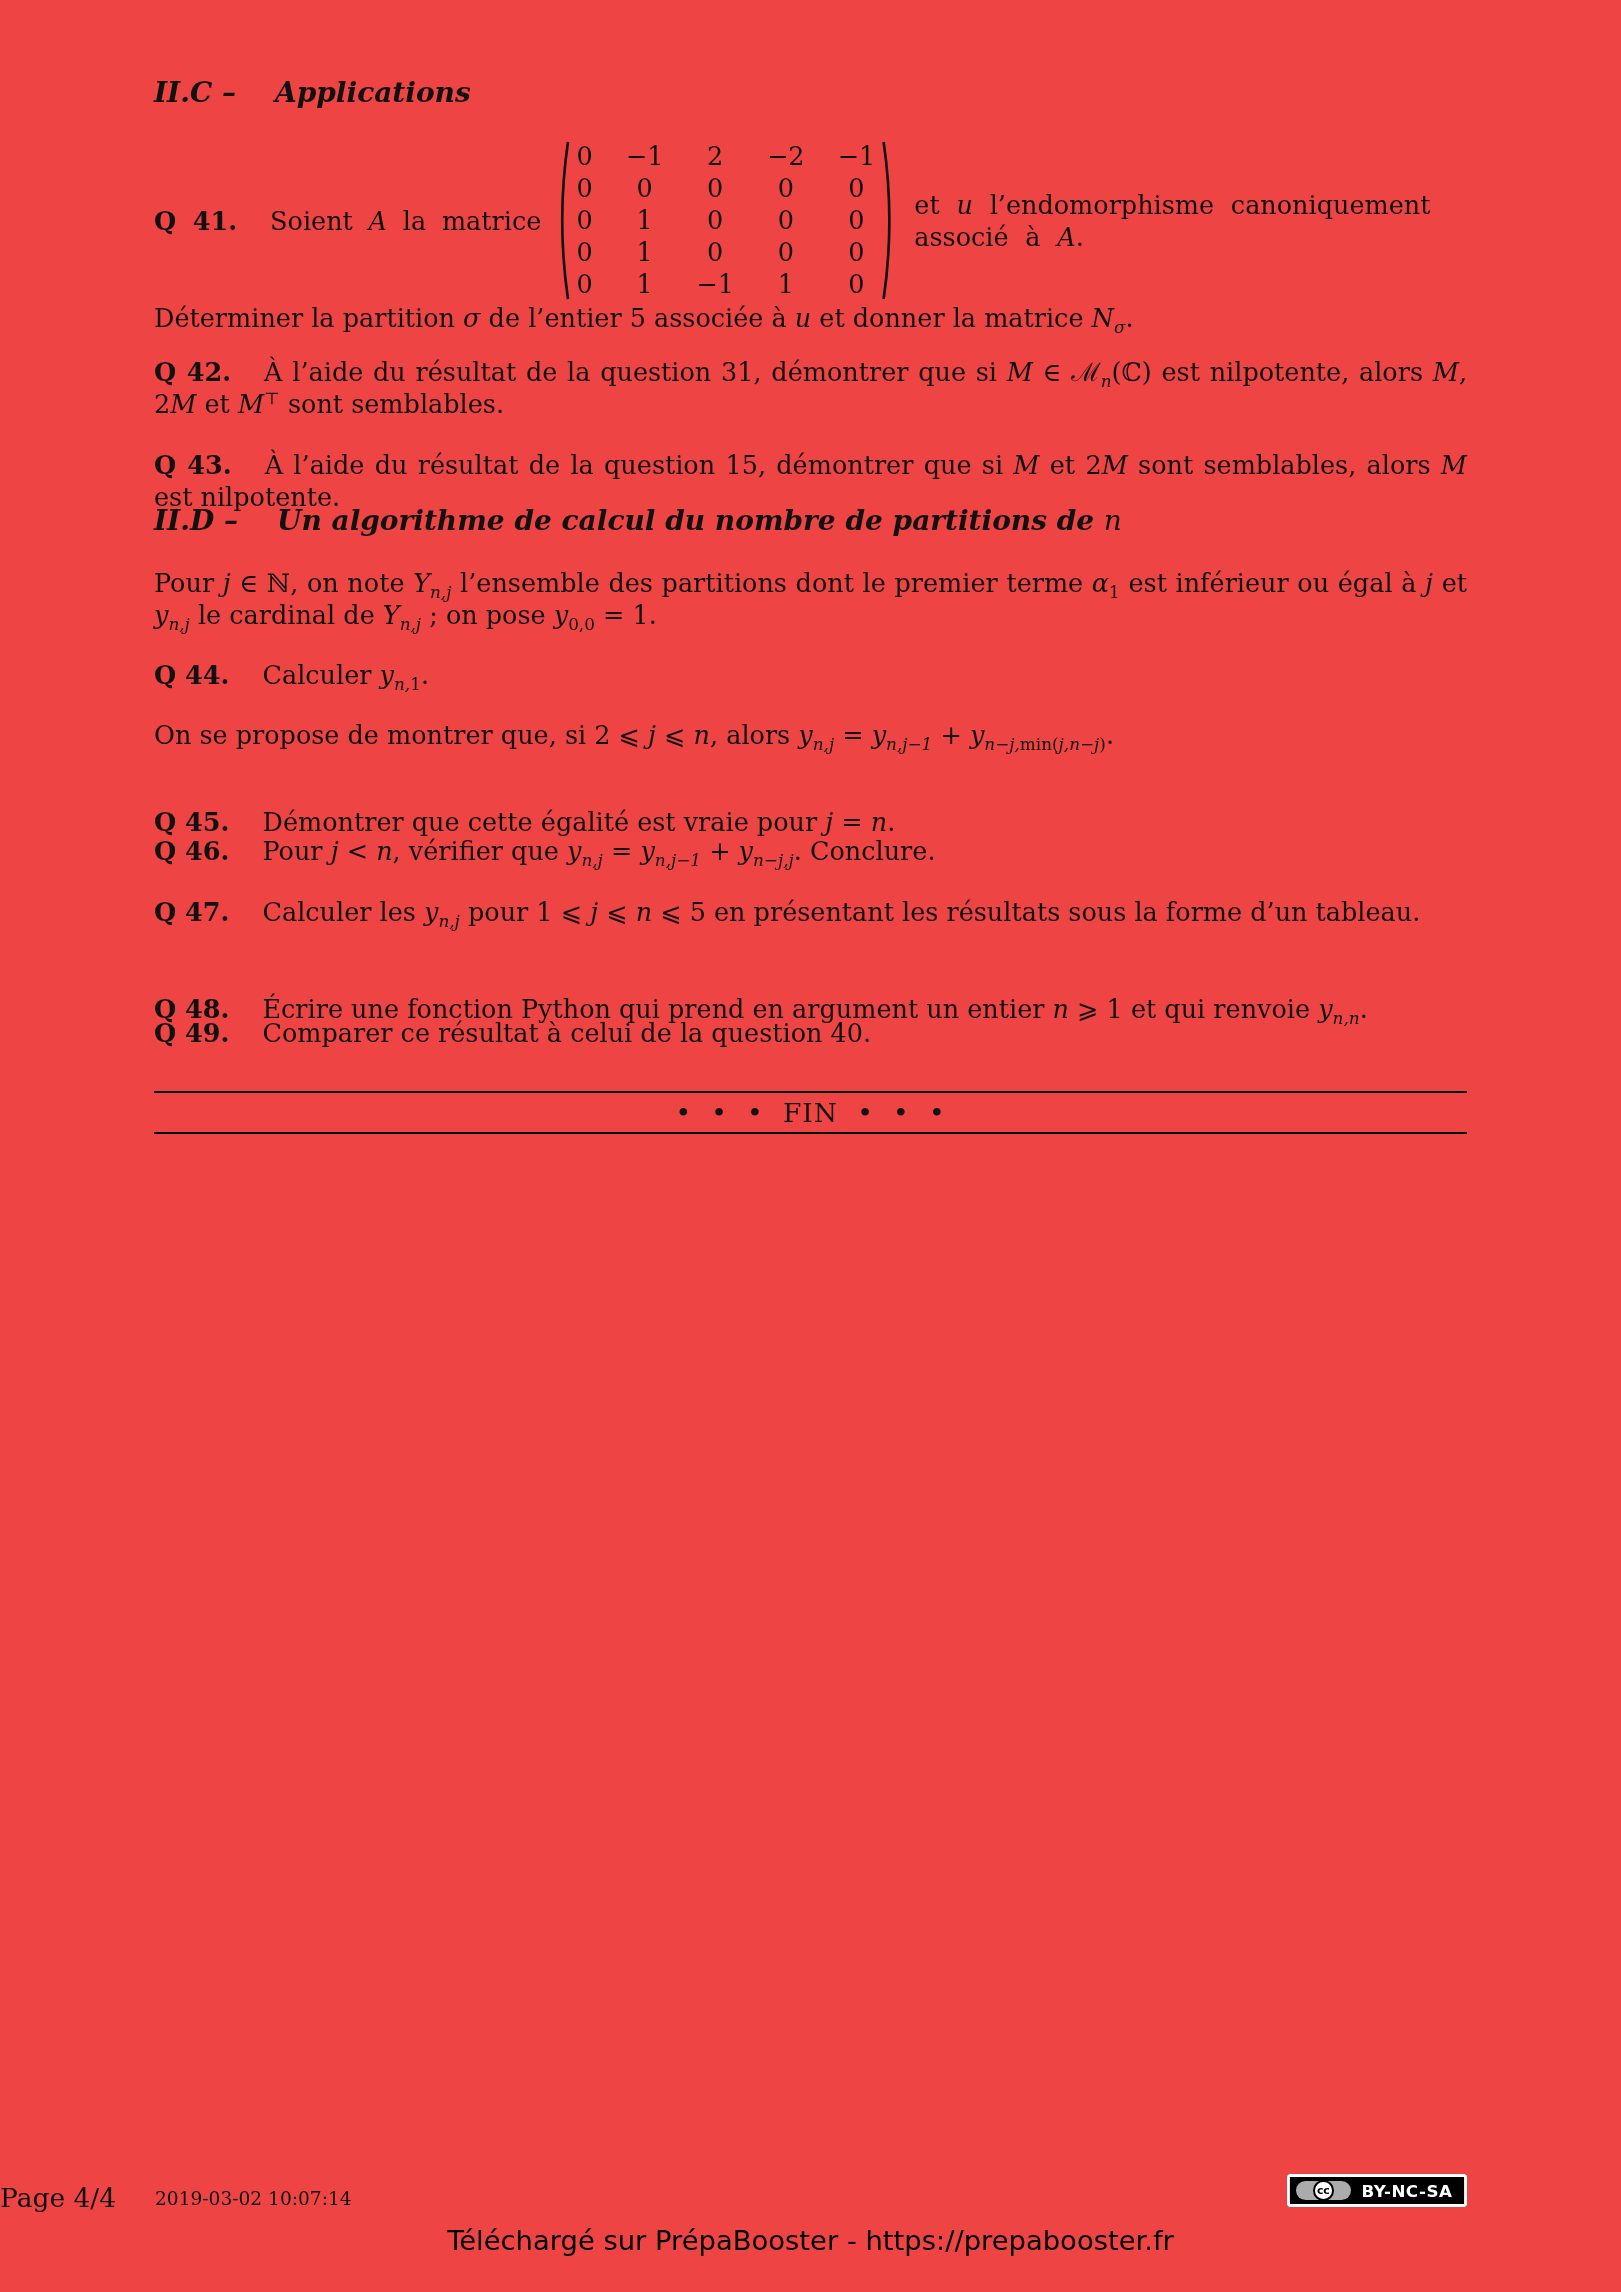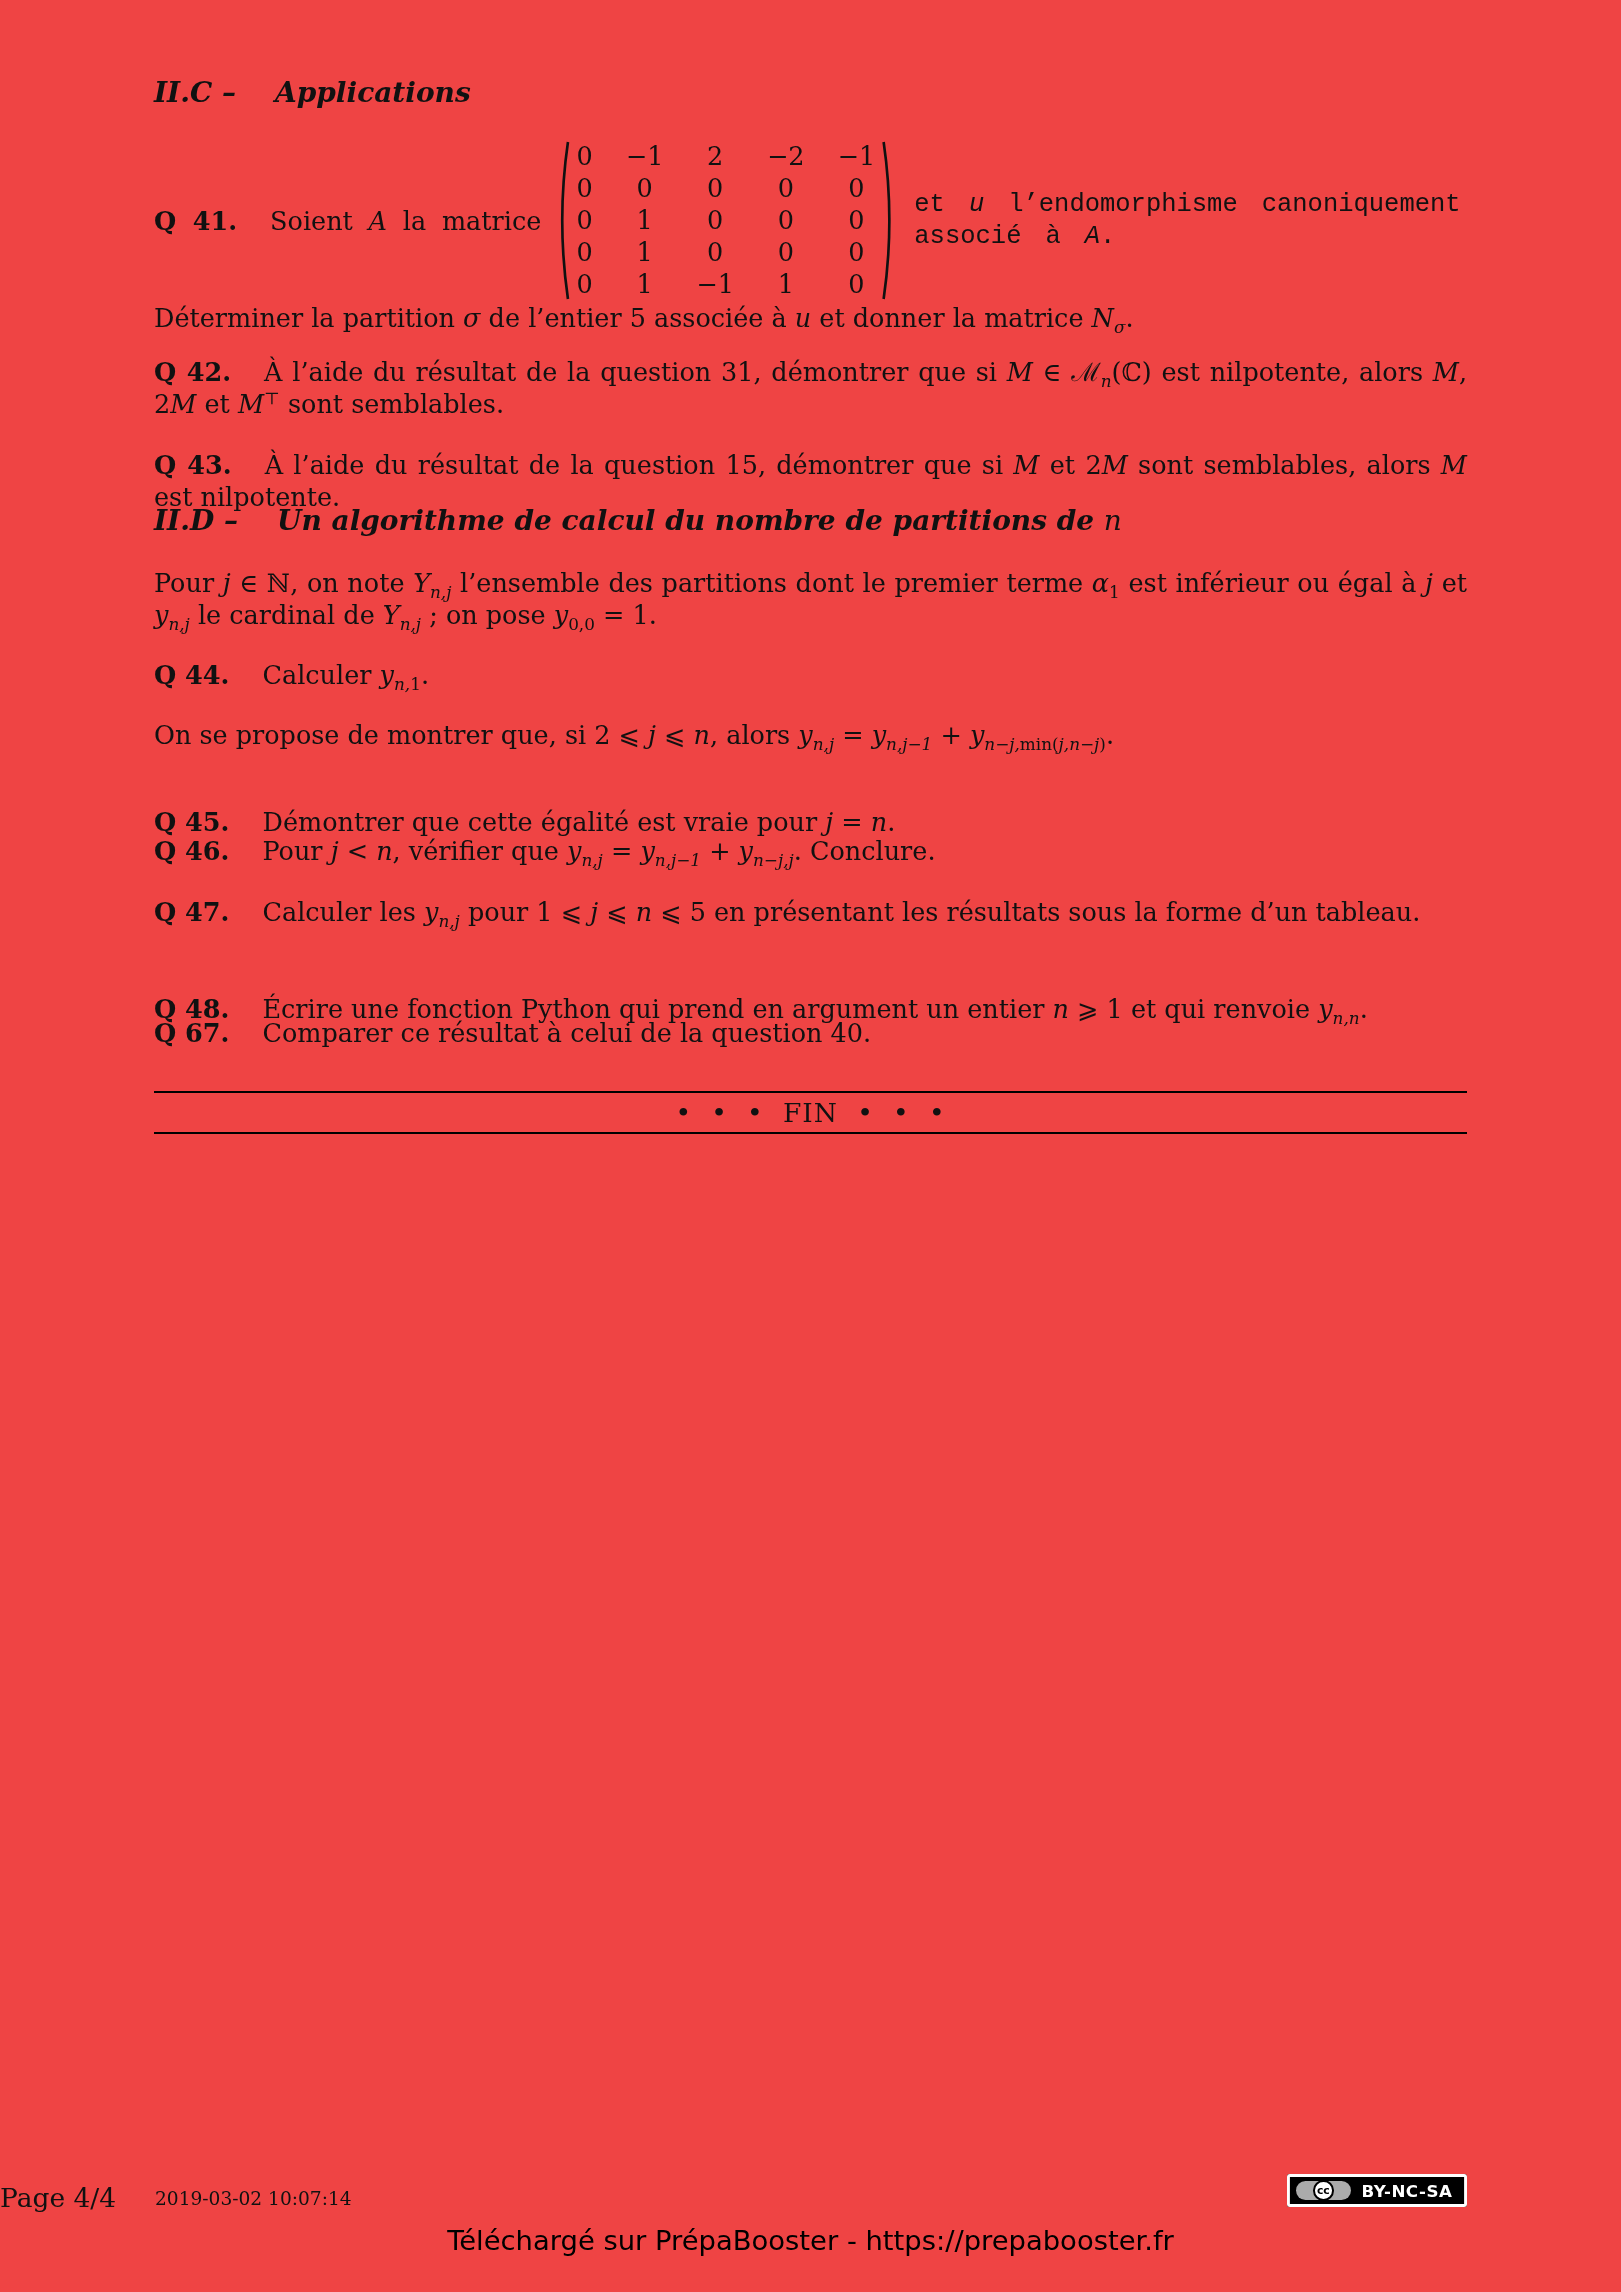--- a/index.html
+++ b/index.html
@@ -18,21 +18,21 @@
   .seg-i {font-style:italic;}
   .seg-mi {font-style:italic; font-weight:400;}
   sub.seg-sub, sub.seg-subi {font-size:66%; line-height:0;}
   sub.seg-subi {font-style:italic;}
   sup.seg-sup {font-size:66%; line-height:0;}
   .section-heading {font-size:28px; font-weight:700; font-style:italic; line-height:33px;}
   .section-num {margin-right:39px;}
   
   .q41-row {display:flex; align-items:center;}
   .q41-before {word-spacing:0.30em; white-space:nowrap;}
-  .q41-after {flex:1; word-spacing:0.34em; margin-left:15.7px;font-family:Liberation Mono, monospace;}
+  .q41-after {flex:1; word-spacing:0.34em; margin-left:15.7px;}
   .matrix-wrap {display:flex; align-items:stretch; margin-left:11.8px; height:163px;}
   .matrix-grid {
     display:grid; grid-template-columns:repeat(5,auto);
     column-gap:33px; row-gap:2.9px;
     align-content:center; align-items:center;
     font-size:25.5px; line-height:29px; text-align:center;
     padding:0 5.9px;
   }
   .paren {width:17.6px;}
   .paren svg {width:100%; height:100%; display:block;}
@@ -139,21 +139,21 @@
   <div class="content-abs para" style="top:719px;"><span class="seg-t">On se propose de montrer que, si 2 ⩽ </span><i class="seg-i">j</i><span class="seg-t"> ⩽ </span><i class="seg-i">n</i><span class="seg-t">, alors </span><i class="seg-i">y</i><sub class="seg-subi">n,j</sub><span class="seg-t"> = </span><i class="seg-i">y</i><sub class="seg-subi">n,j−1</sub><span class="seg-t"> + </span><i class="seg-i">y</i><sub class="seg-subi">n−j,</sub><sub class="seg-sub">min(</sub><sub class="seg-subi">j,n−j</sub><sub class="seg-sub">)</sub><span class="seg-t">.</span></div>
 
   <div class="content-abs para" style="top:806px;"><b class="seg-q">Q 45.</b><span class="seg-t">Démontrer que cette égalité est vraie pour </span><i class="seg-i">j</i><span class="seg-t"> = </span><i class="seg-i">n</i><span class="seg-t">.</span></div>
 
   <div class="content-abs para" style="top:835px;"><b class="seg-q">Q 46.</b><span class="seg-t">Pour </span><i class="seg-i">j</i><span class="seg-t"> &lt; </span><i class="seg-i">n</i><span class="seg-t">, vérifier que </span><i class="seg-i">y</i><sub class="seg-subi">n,j</sub><span class="seg-t"> = </span><i class="seg-i">y</i><sub class="seg-subi">n,j−1</sub><span class="seg-t"> + </span><i class="seg-i">y</i><sub class="seg-subi">n−j,j</sub><span class="seg-t">. Conclure.</span></div>
 
   <div class="content-abs para" style="top:896px;"><b class="seg-q">Q 47.</b><span class="seg-t">Calculer les </span><i class="seg-i">y</i><sub class="seg-subi">n,j</sub><span class="seg-t"> pour 1 ⩽ </span><i class="seg-i">j</i><span class="seg-t"> ⩽ </span><i class="seg-i">n</i><span class="seg-t"> ⩽ 5 en présentant les résultats sous la forme d’un tableau.</span></div>
 
   <div class="content-abs para" style="top:954px;margin-top:39px;"><b class="seg-q">Q 48.</b><span class="seg-t">Écrire une fonction Python qui prend en argument un entier </span><i class="seg-i">n</i><span class="seg-t"> ⩾ 1 et qui renvoie </span><i class="seg-i">y</i><sub class="seg-subi">n,n</sub><span class="seg-t">.</span></div>
 
-  <div class="content-abs para" style="top:1017px;"><b class="seg-q">Q 67.</b><span class="seg-t">Comparer ce résultat à celui de la question 40.</span></div>
+  <div class="content-abs para" style="top:1017px;"><b class="seg-q">Q 49.</b><span class="seg-t">Comparer ce résultat à celui de la question 40.</span></div>
 
   <div class="content-abs fin-band" style="top:1091px;">
     <span>• • • FIN • • •</span>
   </div>
 
   <div class="footer-timestamp">2019-03-02 10:07:14</div>
   <div class="footer-page">Page 4/4</div>
   <div class="cc-badge">
     <span class="cc-pill">
       <span class="cc-circle">cc</span>

